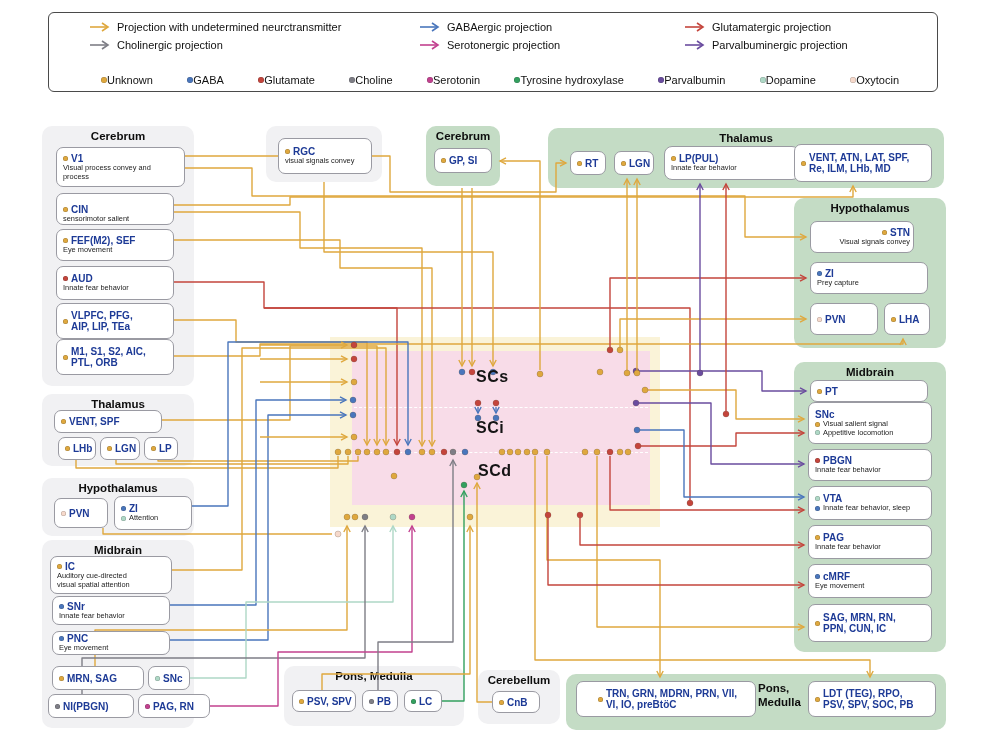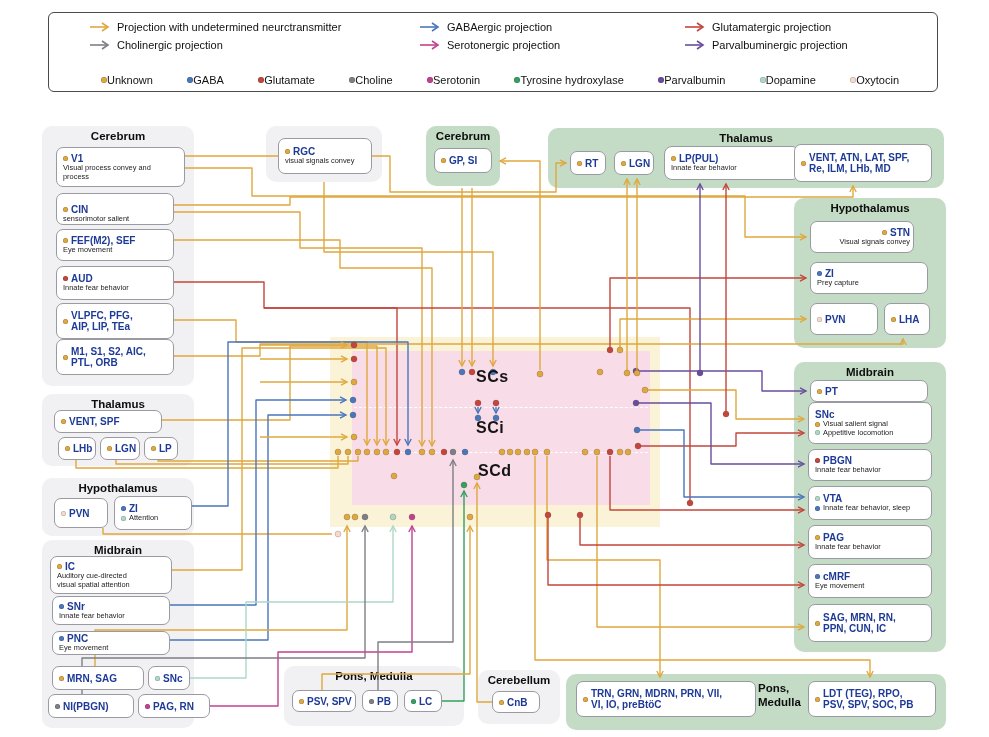--- a/index.html
+++ b/index.html
@@ -634,21 +634,21 @@
           <span class="dot" style="background: rgb(51, 160, 95); width: 5px; height: 5px;"></span>
           <span class="t">LC</span>
         </div>
       </div>
       <div class="box" style="left: 492px; top: 691px; width: 48px; height: 22px;">
         <div class="row">
           <span class="dot" style="background: rgb(223, 168, 62); width: 5px; height: 5px;"></span>
           <span class="t">CnB</span>
         </div>
       </div>
-      <div class="box" style="left: 576px; top: 681px; width: 180px; height: 36px;">
+      <div class="box" style="left: 576px; top: 681px; width: 180px; height: 36px; align-items: center;">
         <div class="row">
           <span class="dot" style="background: rgb(223, 168, 62); width: 5px; height: 5px;"></span>
           <span class="t">TRN, GRN, MDRN, PRN, VII,
 VI, IO, preBtöC</span>
         </div>
       </div>
       <div class="box" style="left: 808px; top: 681px; width: 128px; height: 36px;">
         <div class="row">
           <span class="dot" style="background: rgb(223, 168, 62); width: 5px; height: 5px;"></span>
           <span class="t">LDT (TEG), RPO,

